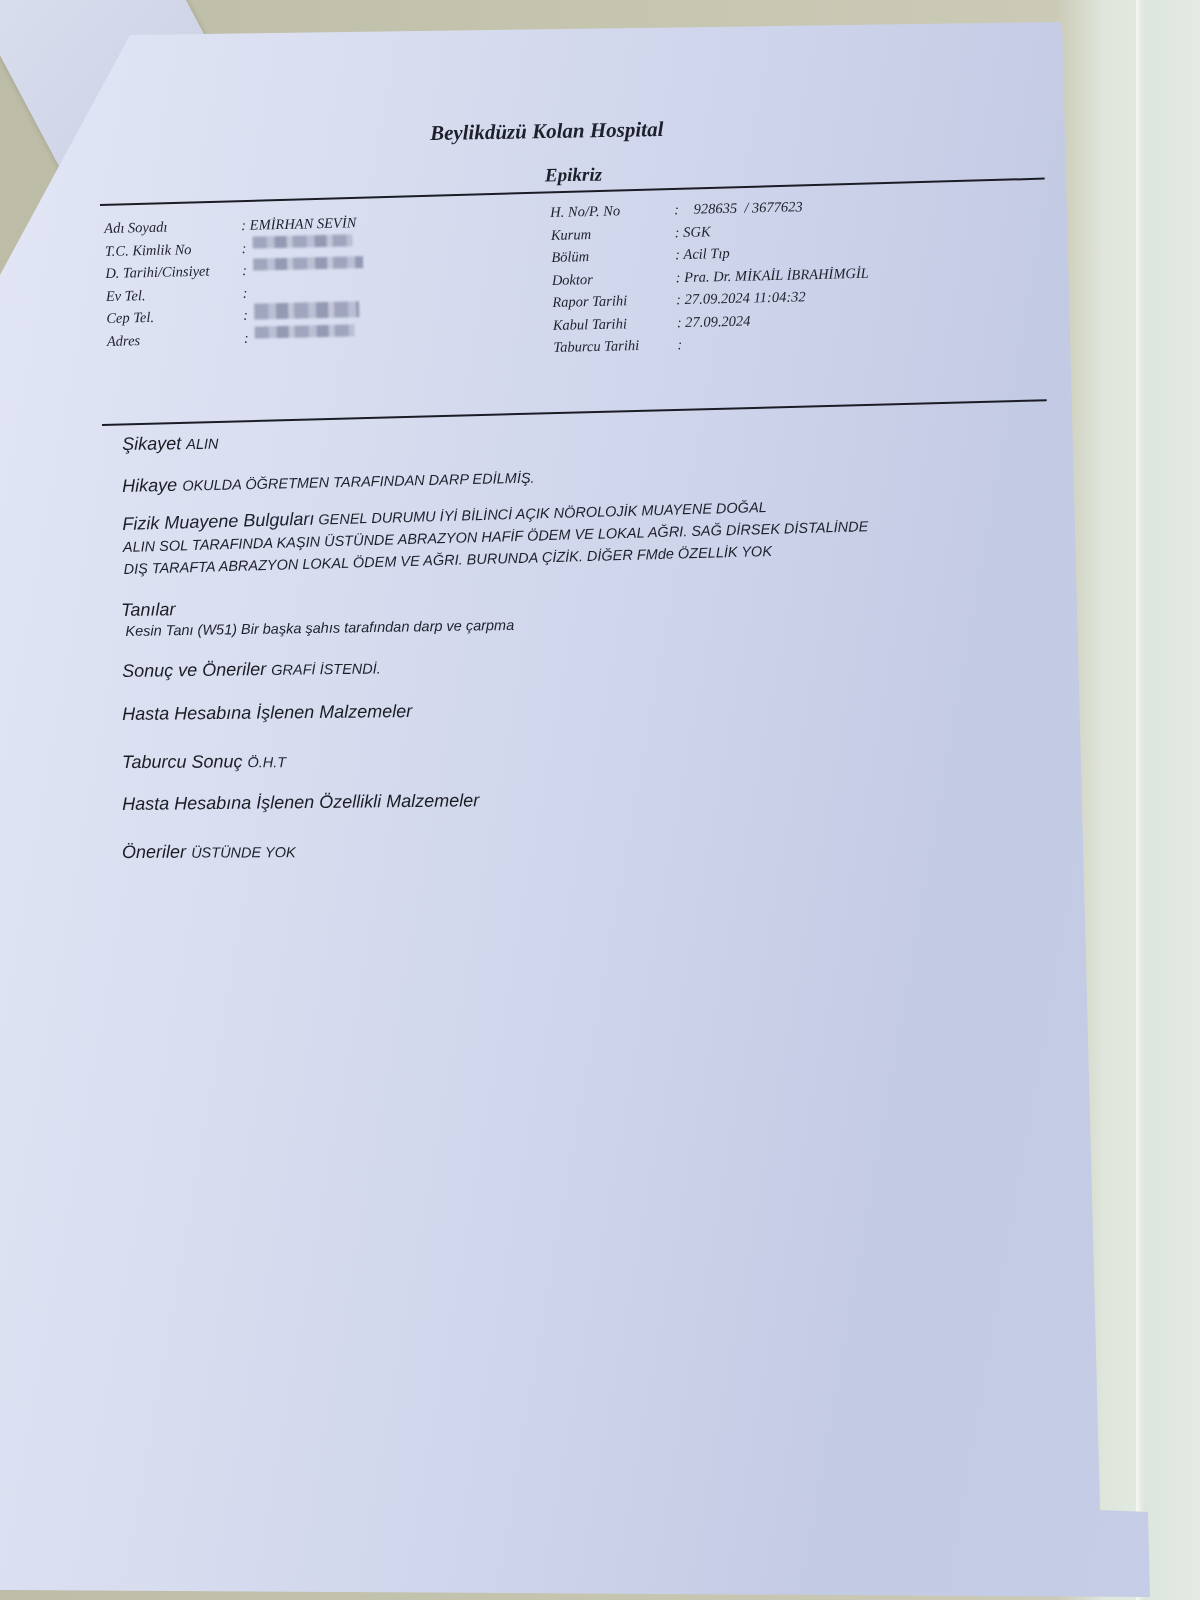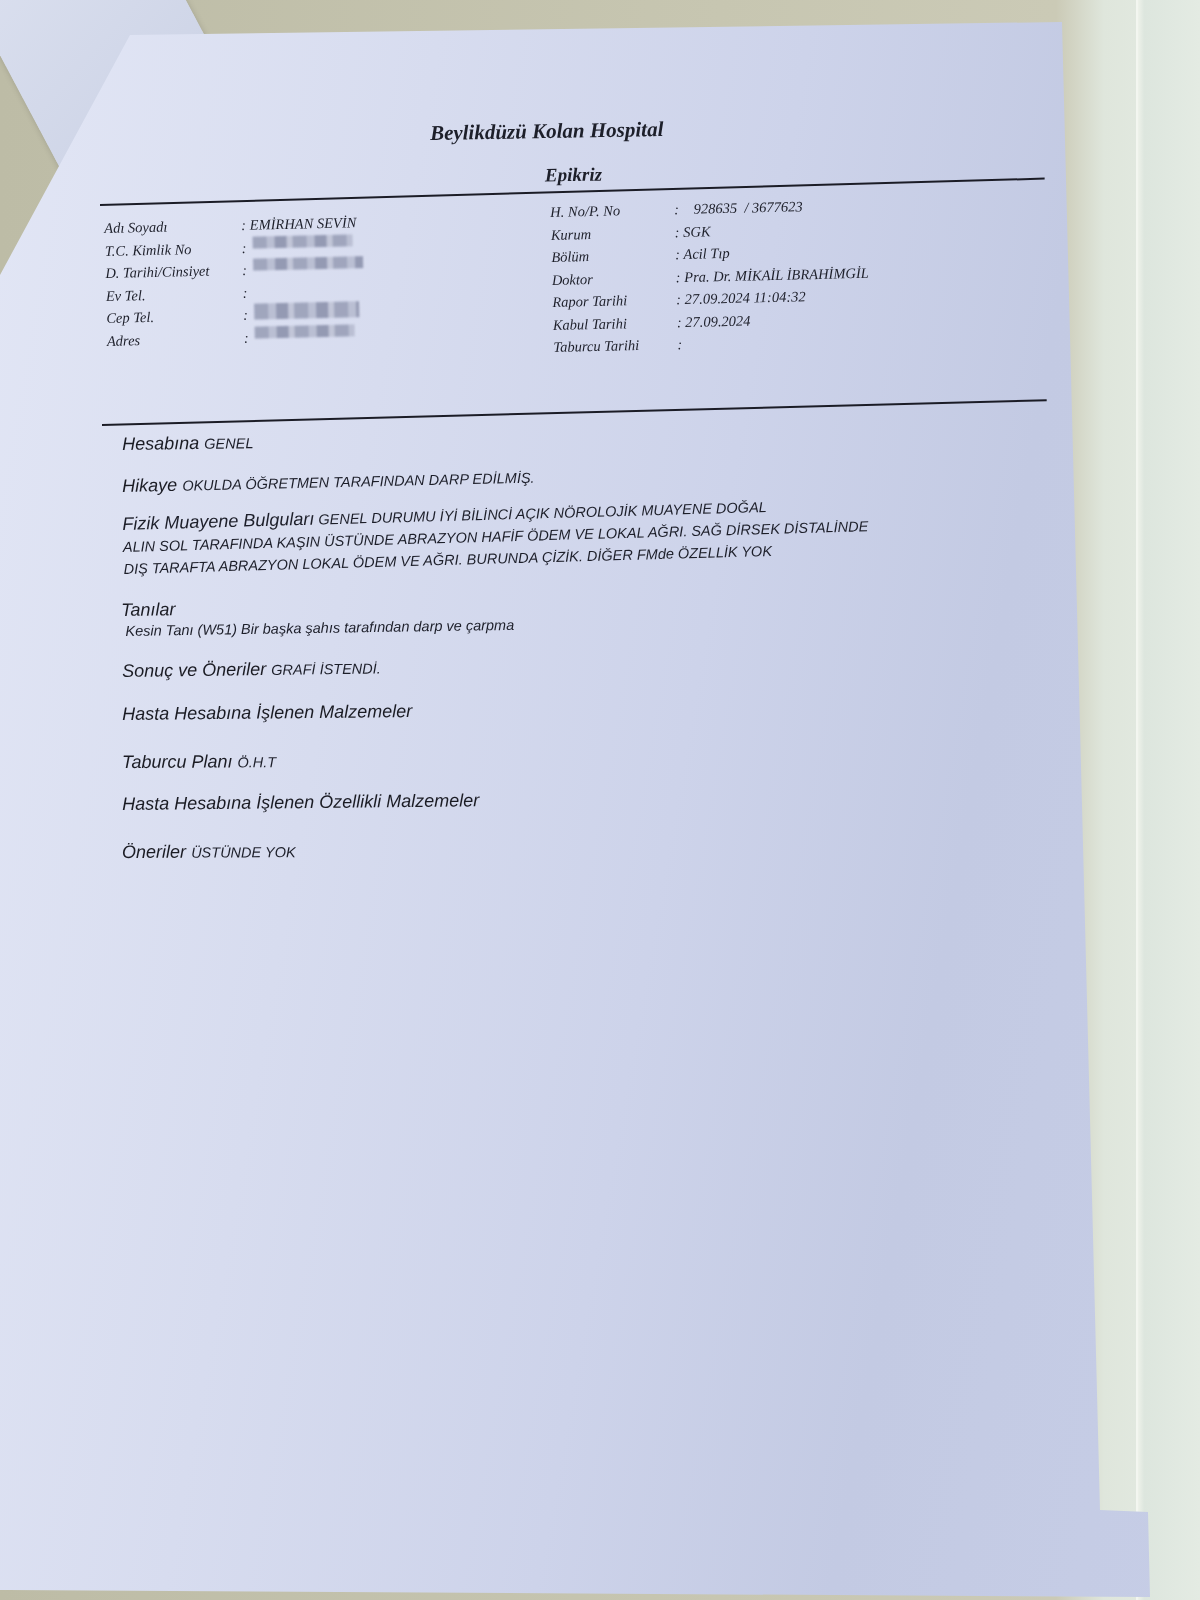--- a/index.html
+++ b/index.html
@@ -130,22 +130,22 @@
     </div>
     <div class="row">
       <span class="lbl">Taburcu Tarihi</span>
       <span class="val">:</span>
     </div>
   </div>
 
   <div class="hline l2"></div>
 
   <div class="section" style="top:430px; transform:rotate(-0.8deg)">
-    <span class="head">Hesabına</span>
-    <span class="body">GENEL</span>
+    <span class="head">Şikayet</span>
+    <span class="body">ALIN</span>
   </div>
 
   <div class="section" style="top:472px; transform:rotate(-1.3deg)">
     <span class="head">Hikaye</span>
     <span class="body">OKULDA ÖĞRETMEN TARAFINDAN DARP EDİLMİŞ.</span>
   </div>
 
   <div class="fm-lines">
     <div>
       <span class="head">Fizik Muayene Bulguları</span>
@@ -163,21 +163,21 @@
   <div class="section" style="top:657px; transform:rotate(-0.8deg)">
     <span class="head">Sonuç ve Öneriler</span>
     <span class="body">GRAFİ İSTENDİ.</span>
   </div>
 
   <div class="section" style="top:700px; transform:rotate(-0.6deg)">
     <span class="head">Hasta Hesabına İşlenen Malzemeler</span>
   </div>
 
   <div class="section" style="top:748px; transform:rotate(-0.3deg)">
-    <span class="head">Taburcu Planı</span>
+    <span class="head">Taburcu Sonuç</span>
     <span class="body">Ö.H.T</span>
   </div>
 
   <div class="section" style="top:790px; transform:rotate(-0.6deg)">
     <span class="head">Hasta Hesabına İşlenen Özellikli Malzemeler</span>
   </div>
 
   <div class="section" style="top:838px; transform:rotate(-0.3deg)">
     <span class="head">Öneriler</span>
     <span class="body">ÜSTÜNDE YOK</span>

